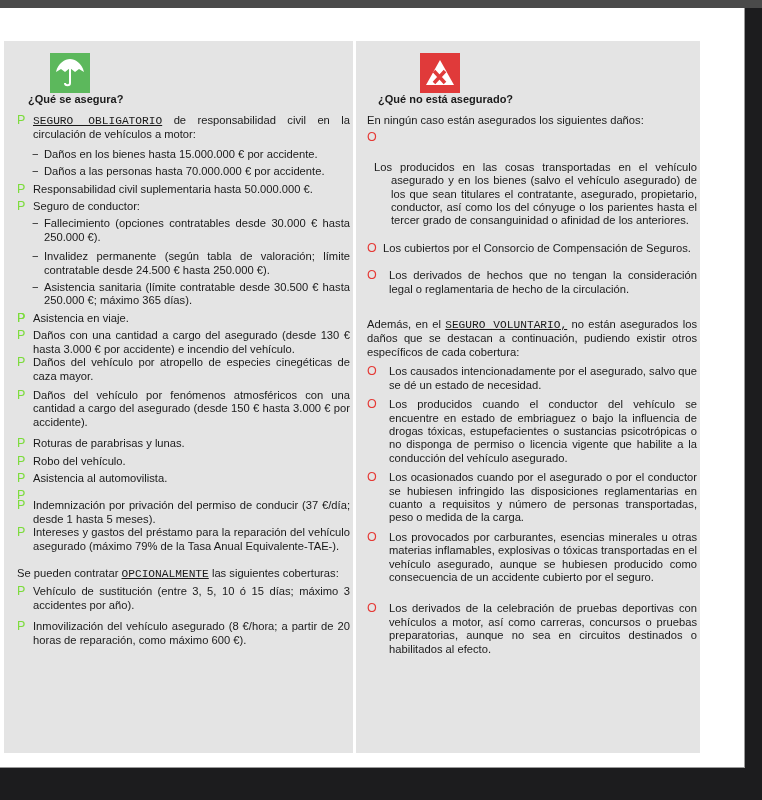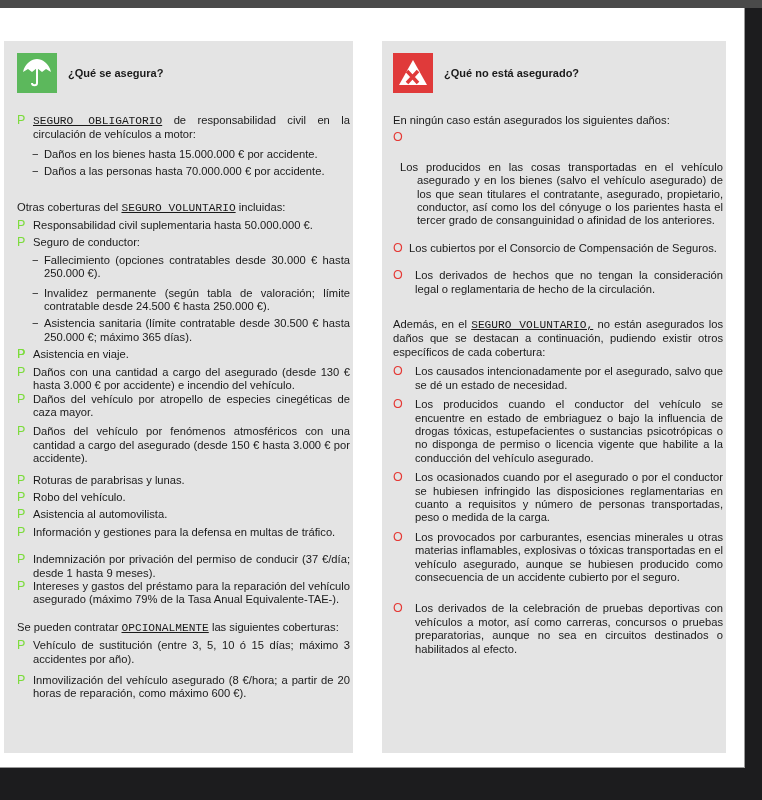--- a/index.html
+++ b/index.html
@@ -2,22 +2,22 @@
 <html><head>
 <meta charset="utf-8">
 <style>
   * { box-sizing: border-box; margin: 0; padding: 0; }
   html, body { width: 762px; height: 800px; overflow: hidden; background: #1c1c1e; }
   body { position: relative; font-family: "Liberation Sans", sans-serif; color: #1a1a1a; }
   .topbar { position: absolute; left: 0; top: 0; width: 762px; height: 8px; background: #4a4a4a; }
   .page { position: absolute; left: 0; top: 8px; width: 745px; height: 760px; background: #ffffff; border-right: 1px solid #9a9a9a; border-bottom: 1px solid #9a9a9a; }
   .panel { position: absolute; top: 33px; background: #e4e4e4; height: 712px; }
   .panel.left { left: 4px; width: 349px; padding: 0 0 0 12px; }
-  .panel.right { left: 382px; width: 344px; padding: 0 0 0 12px; }
-  .head { position: absolute; top: 12px; left: 13px; display: flex; align-items: center; }
+  .panel.right { left: 356px; width: 344px; padding: 0 0 0 12px; }
+  .head { position: absolute; top: 12px; left: 13px; display: flex; align-items: center; flex-direction: column; }
   .panel.right .head { left: 11px; }
   .icon-box { width: 40px; height: 40px; display: flex; align-items: center; justify-content: center; }
   .icon-box.green { background: #5cb85c; }
   .icon-box.red { background: #e03a3a; }
   .head-title { font-weight: bold; font-size: 11px; margin-left: 11px; }
   .content { position: absolute; top: 73px; font-size: 11.2px; line-height: 13.4px; text-align: justify; }
   .panel.left .content { left: 13px; width: 333px; }
   .panel.right .content { left: 11px; width: 330px; }
   .row { position: relative; padding-left: 16px; }
   .mark { position: absolute; left: 0; top: 0; font-size: 12.5px; }
@@ -49,39 +49,36 @@
     </div>
 
     <div class="content">
       <div class="row">
         <span class="mark p">P</span>
         <span class="u">SEGURO OBLIGATORIO</span><span> de responsabilidad civil en la circulación de vehículos a motor:</span>
       </div>
       <div class="sub gap6"><span class="dash">−</span><span>Daños en los bienes hasta 15.000.000 € por accidente.</span></div>
       <div class="sub gap4"><span class="dash">−</span><span>Daños a las personas hasta 70.000.000 € por accidente.</span></div>
 
-      <div class="gap22">
-        <span>Otras coberturas del </span><span class="u">SEGURO VOLUNTARIO</span><span> incluidas:</span>
-      </div>
 
       <div class="row gap4"><span class="mark p">P</span><span>Responsabilidad civil suplementaria hasta 50.000.000 €.</span></div>
       <div class="row gap4"><span class="mark p">P</span><span>Seguro de conductor:</span></div>
       <div class="sub gap4"><span class="dash">−</span><span>Fallecimiento (opciones contratables desde 30.000 € hasta 250.000 €).</span></div>
       <div class="sub gap6"><span class="dash">−</span><span>Invalidez permanente (según tabla de valoración; límite contratable desde 24.500 € hasta 250.000 €).</span></div>
       <div class="sub gap4"><span class="dash">−</span><span>Asistencia sanitaria (límite contratable desde 30.500 € hasta 250.000 €; máximo 365 días).</span></div>
       <div class="row gap4"><span class="mark p">P</span></div>
       <div class="row gap4"><span class="mark p">P</span><span>Asistencia en viaje.</span></div>
       <div class="row gap4"><span class="mark p">P</span><span>Daños con una cantidad a cargo del asegurado (desde 130 € hasta 3.000 € por accidente) e incendio del vehículo.</span></div>
       <div class="row"><span class="mark p">P</span><span>Daños del vehículo por atropello de especies cinegéticas de caza mayor.</span></div>
       <div class="row gap6"><span class="mark p">P</span><span>Daños del vehículo por fenómenos atmosféricos con una cantidad a cargo del asegurado (desde 150 € hasta 3.000 € por accidente).</span></div>
       <div class="row gap8"><span class="mark p">P</span><span>Roturas de parabrisas y lunas.</span></div>
       <div class="row gap4"><span class="mark p">P</span><span>Robo del vehículo.</span></div>
       <div class="row gap4"><span class="mark p">P</span><span>Asistencia al automovilista.</span></div>
-      <div class="row gap4"><span class="mark p">P</span><span>Información y gestiones para la defensa en multas de tráfico.</span></div>
-      <div class="row gap14"><span class="mark p">P</span><span>Indemnización por privación del permiso de conducir (37 €/día; desde 1 hasta 9 meses).</span></div>
+      <div class="row gap4"><span class="mark p">P</span></div>
+      <div class="row gap14"><span class="mark p">P</span><span>Indemnización por privación del permiso de conducir (37 €/día; desde 1 hasta 5 meses).</span></div>
       <div class="row"><span class="mark p">P</span><span>Intereses y gastos del préstamo para la reparación del vehículo asegurado (máximo 79% de la Tasa Anual Equivalente-TAE-).</span></div>
 
       <div class="gap14">
         <span>Se pueden contratar </span><span class="u">OPCIONALMENTE</span><span> las siguientes coberturas:</span>
       </div>
       <div class="row gap4"><span class="mark p">P</span><span>Vehículo de sustitución (entre 3, 5, 10 ó 15 días; máximo 3 accidentes por año).</span></div>
       <div class="row gap8"><span class="mark p">P</span><span>Inmovilización del vehículo asegurado (8 €/hora; a partir de 20 horas de reparación, como máximo 600 €).</span></div>
     </div>
   </div>
 

